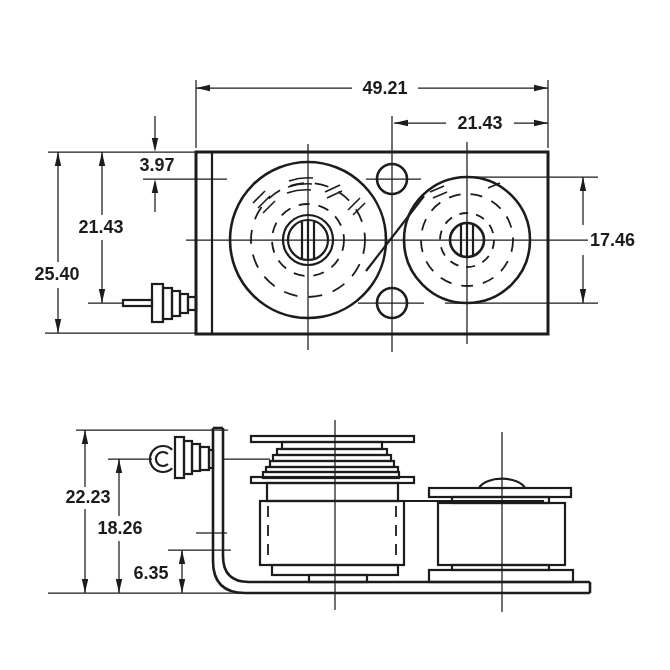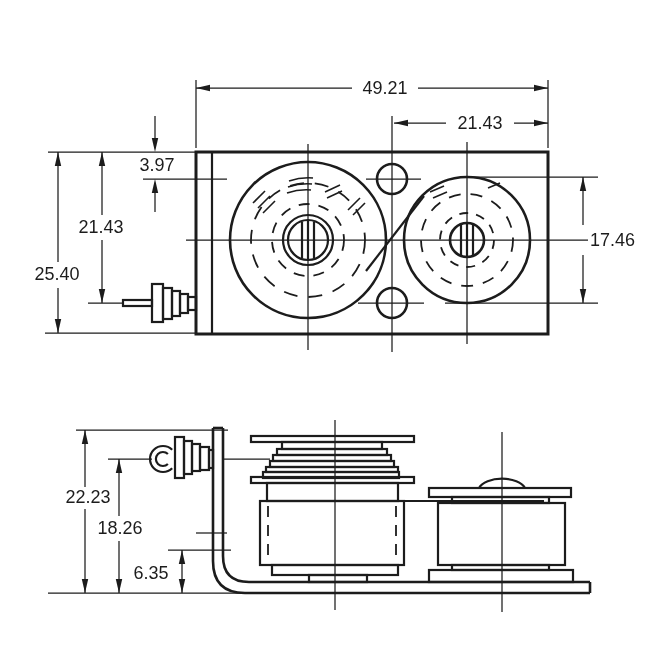--- a/index.html
+++ b/index.html
@@ -1,17 +1,17 @@
 <!DOCTYPE html>
 <html style="--line: #1c1c1c; --bg: #ffffff;"><head>
 <meta charset="utf-8">
 <style>
   :root{ --line:#1c1c1c; --bg:#ffffff; }
   html,body{margin:0;padding:0;background:var(--bg);}
-  .stage{width:576px;height:670px;position:relative;background:var(--bg);}
+  .stage{width:576px;height:670px;position:relative;background:var(--bg);font-weight:bold;}
   svg{display:block;}
   
   .o  {stroke:var(--line);stroke-width:3;  fill:none;}   
   .o2 {stroke:var(--line);stroke-width:2.6;fill:none;}   
   .o3 {stroke:var(--line);stroke-width:2.2;fill:none;}   
   .d  {stroke:var(--line);stroke-width:1.8;fill:none;}   
   .t  {stroke:var(--line);stroke-width:1.25;fill:none;}  
   .tx {stroke:var(--line);stroke-width:1.6;fill:none;}   
   .ah {fill:var(--line);stroke:none;}                    
   text{font-family:"Liberation Sans","DejaVu Sans",sans-serif;font-size:18px;fill:var(--line);}

